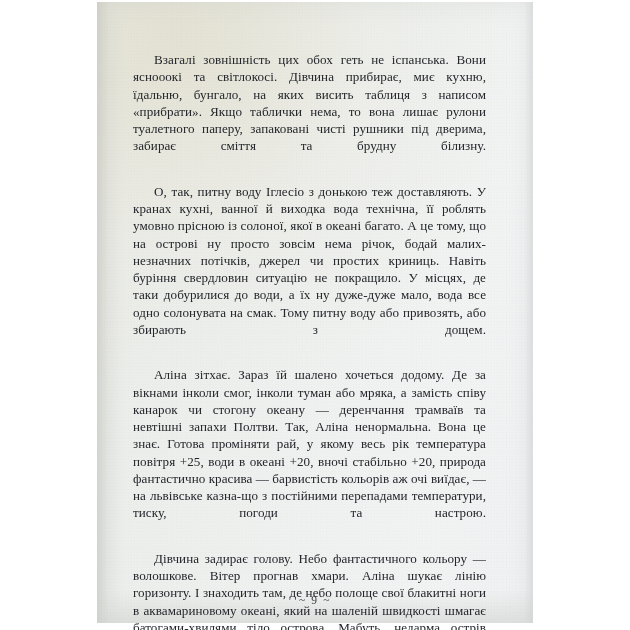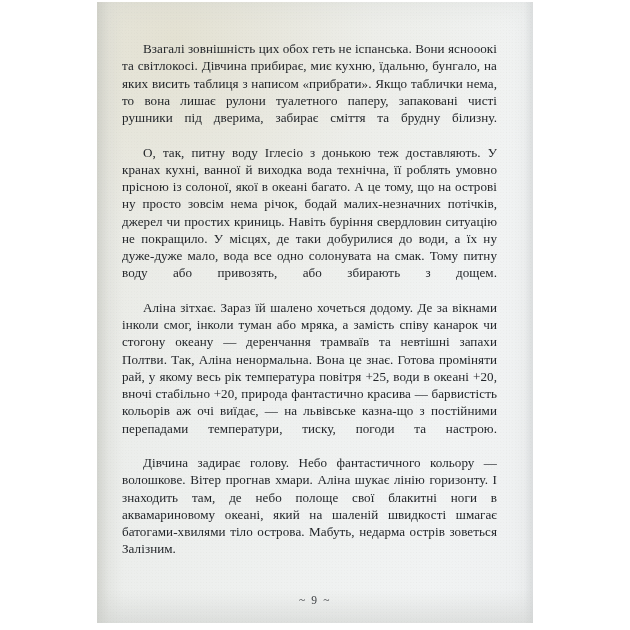--- a/index.html
+++ b/index.html
@@ -87,21 +87,21 @@
     text-align: justify;
     text-justify: inter-word;
     color: #23262a;
     font-size: 13.1px;
     line-height: 17.25px;
     letter-spacing: 0.06px;
     -webkit-font-smoothing: antialiased;
   }
 
   #text-column p {
-    margin: 0;
+    margin: 11px;
     text-indent: 21px;
     text-align: justify;
     hyphens: manual;
   }
   
   #text-column p::after {
     content: "";
     display: inline-block;
     width: 100%;
   }

